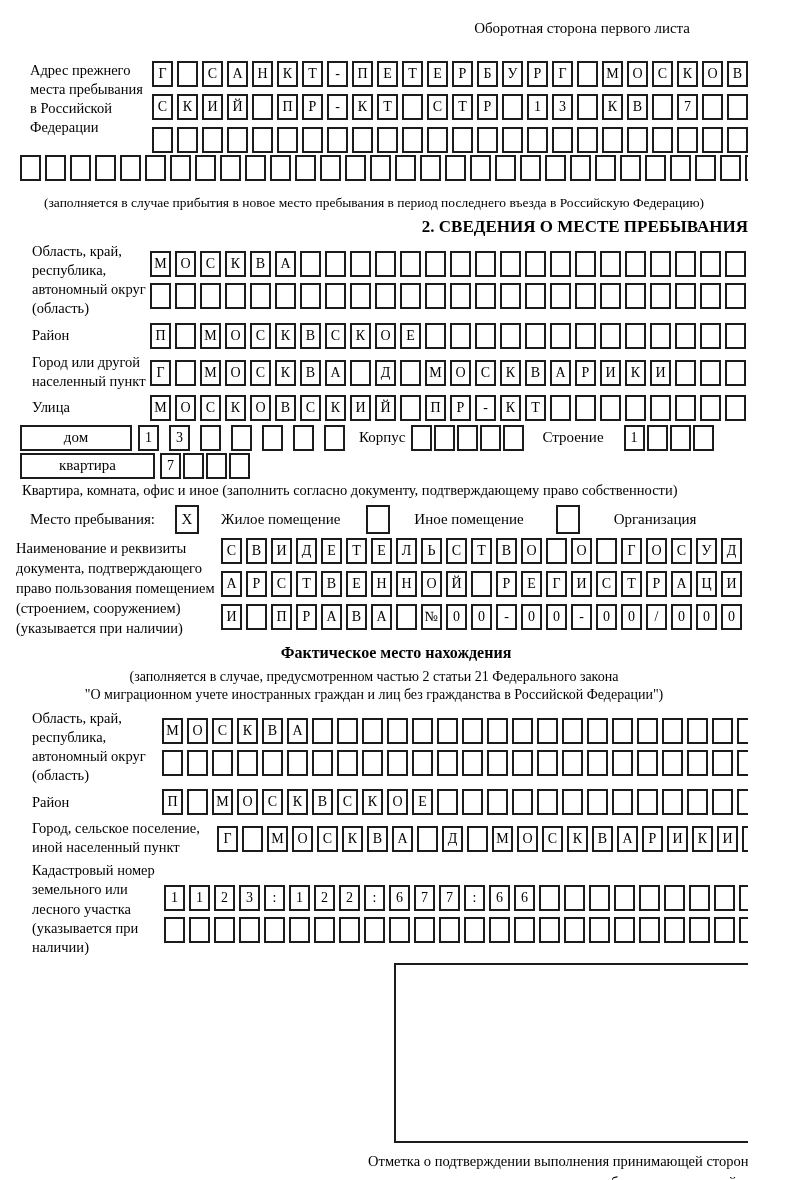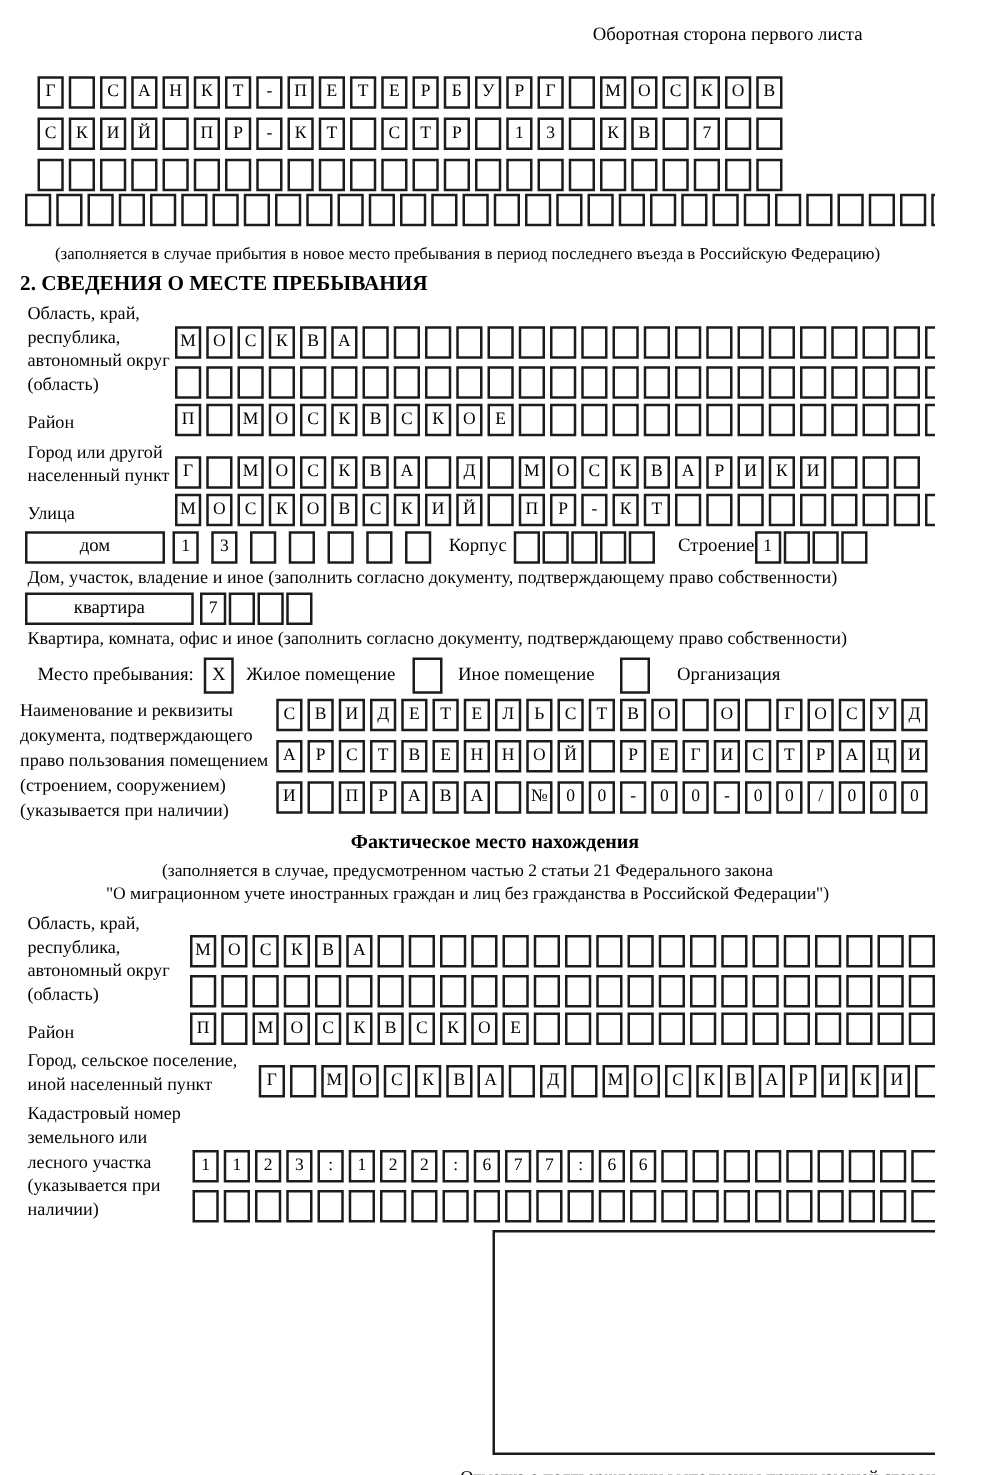--- a/index.html
+++ b/index.html
@@ -19,35 +19,35 @@
   } .gap10{--g:10px;} .gap2{--g:2px;}
   .mb7{margin-bottom:7px;} .mb6{margin-bottom:6px;}
 
   .sec1{display:flex;margin:24px 0 0 30px;}
   .flabel{flex:none;font-size:14.5px;line-height:1.32;}
   .w122{width:122px;} .w118{width:118px;} .w130{width:130px;}
   .w132{width:132px;} .w185{width:185px;} .w205{width:205px;}
 
   .fullrow{margin:2px 0 0 20px;}
   .center-note{text-align:center;font-size:13.5px;margin-top:14px;}
-  .h1{font-weight:bold;font-size:17px;text-align:left;margin:6px 0 5px 16px;}
+  .h1{font-weight:bold;font-size:17px;text-align:right;margin:6px 0 5px 16px;}
   .h2{font-weight:bold;font-size:16px;text-align:center;margin:6px 0 6px 0;padding-left:44px;}
 
-  .field{display:flex;margin:0 0 4px 22px;align-items:flex-end;}
+  .field{display:flex;margin:0 0 4px 32px;align-items:center;}
   .field .grids{flex:none;}
 
   .widebox{
     border:2px solid #1c1c1c;height:22px;display:flex;align-items:center;
     justify-content:center;font-size:15px;flex:none;background:#fff;
   }
   .house-row{display:flex;align-items:center;margin:2px 0 2px 20px;}
   .inline-label{font-size:15px;flex:none;}
   .caption{font-size:14.5px;margin:3px 0 3px 22px;}
 
-  .stay-row{display:flex;align-items:center;margin:6px 0 2px 30px;font-size:15px;}
+  .stay-row{display:flex;align-items:center;margin:6px 0 2px 30px;font-size:15px;gap:12px;}
   .cb{
     flex:none;width:20px;height:25px;border:2px solid #1c1c1c;
     display:flex;align-items:center;justify-content:center;font-size:15px;background:#fff;
   }
   .stay-note{text-align:center;font-size:13.5px;margin:2px 160px 4px 0;}
 
   .doc-field{display:flex;margin:4px 0 2px 16px;}
   .doc-field .grid{margin-bottom:7px;}
 
   .act-note{text-align:center;font-size:14px;line-height:1.28;}
@@ -57,20 +57,21 @@
   .stamp-caption{font-size:14.5px;line-height:1.45;}
 </style>
 </head>
 <body>
 
 <div class="page">
 
   <div class="header-note">Оборотная сторона первого листа</div>
 
   <div class="sec1">
+    <div class="flabel w122">Адрес прежнего места пребывания в Российской Федерации</div>
     <div class="grids">
       <div class="grid mb7">
           <div class="cell">Г</div>
           <div class="cell"></div>
           <div class="cell">С</div>
           <div class="cell">А</div>
           <div class="cell">Н</div>
           <div class="cell">К</div>
           <div class="cell">Т</div>
           <div class="cell">-</div>
@@ -345,29 +346,28 @@
         <div class="cell"></div>
       </div>
     <div class="inline-label" style="margin-left:4px;margin-right:6px;">Корпус</div>
     <div class="grid gap2">
         <div class="cell"></div>
         <div class="cell"></div>
         <div class="cell"></div>
         <div class="cell"></div>
         <div class="cell"></div>
       </div>
-    <div class="inline-label" style="margin-left:16px;margin-right:0;">Строение</div>
+    <div class="inline-label" style="margin-left:16px;margin-right:20px;">Строение</div>
     <div class="grid gap2">
         <div class="cell">1</div>
         <div class="cell"></div>
         <div class="cell"></div>
         <div class="cell"></div>
       </div>
   </div>
-  <div class="caption">Дом, участок, владение и иное (заполнить согласно документу, подтверждающему право собственности)</div>
 
   <div class="house-row">
     <div class="widebox" style="width:131px;">квартира</div>
     <div class="grid gap2" style="margin-left:5px;">
         <div class="cell">7</div>
         <div class="cell"></div>
         <div class="cell"></div>
         <div class="cell"></div>
       </div>
   </div>

